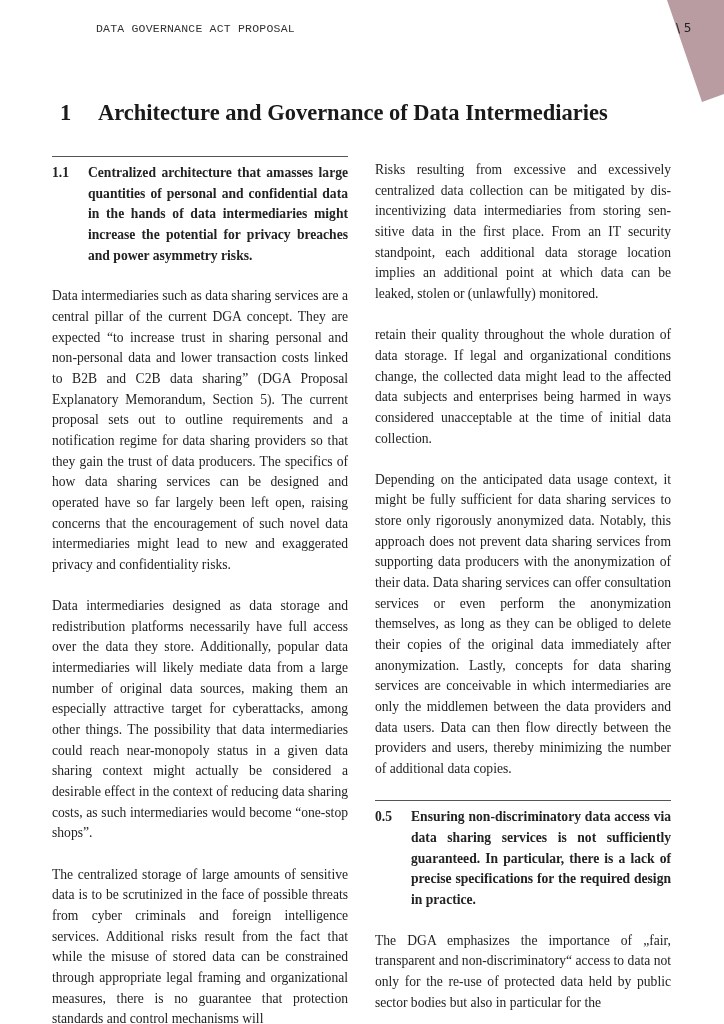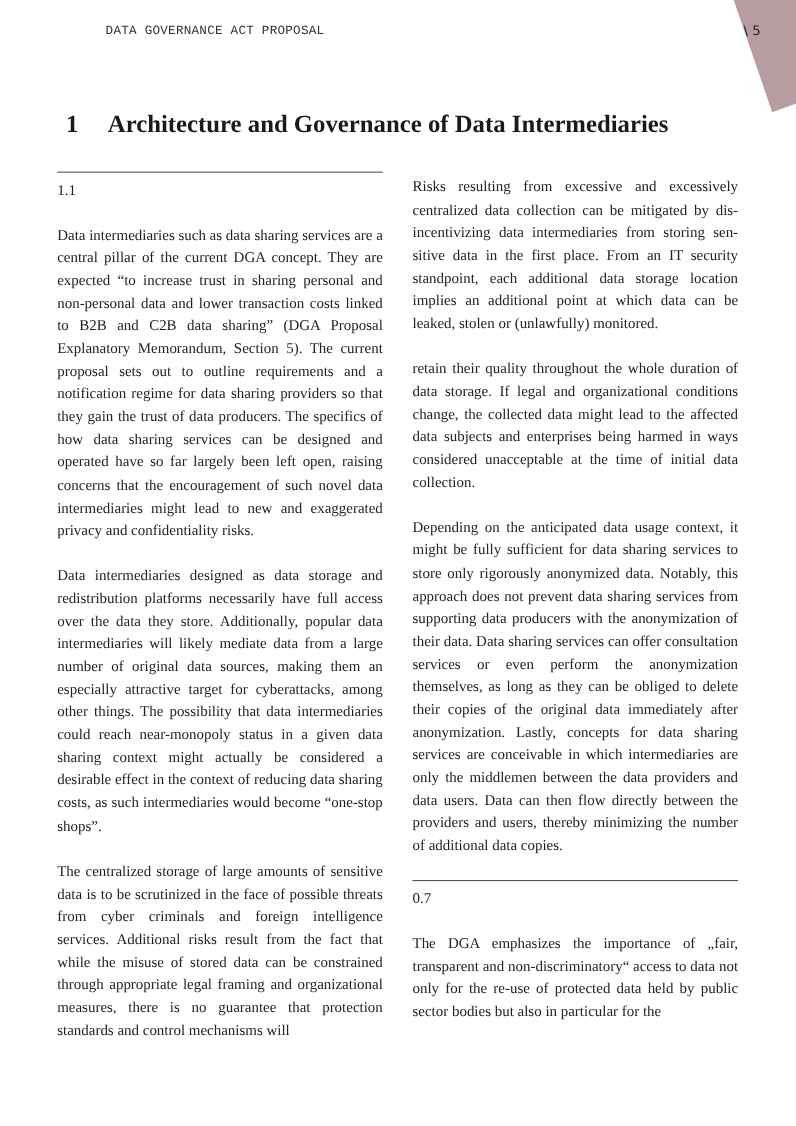--- a/index.html
+++ b/index.html
@@ -26,21 +26,21 @@
   }
   .chapter .num { display: inline-block; width: 38px; }
   .col {
     position: absolute; width: 296px; top: 156px;
     font-size: 13.6px; line-height: 20.65px; text-align: justify;
   }
   .col.left { left: 52px; }
   .col.right { left: 375px; top: 160px; }
   .rule { border-top: 1px solid #555; height: 0; }
   .sec-head {
-    display: flex; font-weight: normal; margin-top: 6px; margin-bottom: 20px;
+    display: flex; font-weight: bold; margin-top: 6px; margin-bottom: 20px; justify-content: flex-end;
   }
   .sec-head .sn { width: 36px; flex: 0 0 36px; }
   .sec-head .st { flex: 1; text-align: justify; }
   p { margin: 0 0 20.65px 0; hyphens: manual; }
   .r-sec { margin-top: 14px; }
 </style>
 </head>
 <body>
 
 <svg class="corner" viewBox="0 0 724 110" width="724" height="110">
@@ -51,28 +51,30 @@
 <div class="page-num">\ <span>5</span></div>
 
 <div class="chapter">
   <span class="num">1</span><span>Architecture and Governance of Data Intermediaries</span>
 </div>
 
 <div class="col left">
   <div class="rule"></div>
   <div class="sec-head">
     <span class="sn">1.1</span>
+    <span class="st">Centralized architecture that amasses large quantities of personal and confidential data in the hands of data intermediaries might increase the potential for privacy breaches and power asymmetry risks.</span>
   </div>
   <p>Data intermediaries such as data sharing services are a central pillar of the current DGA concept. They are expected “to increase trust in sharing per­sonal and non-personal data and lower transaction costs linked to B2B and C2B data sharing” (DGA Proposal Explanatory Memorandum, Section 5). The current proposal sets out to outline require­ments and a notification regime for data sharing providers so that they gain the trust of data produc­ers. The specifics of how data sharing services can be designed and operated have so far largely been left open, raising concerns that the encouragement of such novel data intermediaries might lead to new and exaggerated privacy and confidentiality risks.</p>
   <p>Data intermediaries designed as data storage and redistribution platforms necessarily have full ac­cess over the data they store. Additionally, popular data intermediaries will likely mediate data from a large number of original data sources, making them an especially attractive target for cyberat­tacks, among other things. The possibility that data intermediaries could reach near-monopoly status in a given data sharing context might actually be con­sidered a desirable effect in the context of reducing data sharing costs, as such intermediaries would become “one-stop shops”.</p>
   <p>The centralized storage of large amounts of sen­sitive data is to be scrutinized in the face of pos­sible threats from cyber criminals and foreign in­telligence services. Additional risks result from the fact that while the misuse of stored data can be constrained through appropriate legal framing and organizational measures, there is no guarantee that protection standards and control mechanisms will</p>
 </div>
 
 <div class="col right">
   <p>Risks resulting from excessive and excessively centralized data collection can be mitigated by dis­incentivizing data intermediaries from storing sen­sitive data in the first place. From an IT security standpoint, each additional data storage location implies an additional point at which data can be leaked, stolen or (unlawfully) monitored.</p>
   <p>retain their quality throughout the whole duration of data storage. If legal and organizational condi­tions change, the collected data might lead to the affected data subjects and enterprises being harmed in ways considered unacceptable at the time of ini­tial data collection.</p>
   <p>Depending on the anticipated data usage context, it might be fully sufficient for data sharing services to store only rigorously anonymized data. Nota­bly, this approach does not prevent data sharing services from supporting data producers with the anonymization of their data. Data sharing services can offer consultation services or even perform the anonymization themselves, as long as they can be obliged to delete their copies of the original data immediately after anonymization. Lastly, concepts for data sharing services are conceivable in which intermediaries are only the middlemen between the data providers and data users. Data can then flow directly between the providers and users, thereby minimizing the number of additional data copies.</p>
   <div class="rule r-sec"></div>
   <div class="sec-head">
-    <span class="sn">0.7</span>
+    <span class="sn">0.5</span>
+    <span class="st">Ensuring non-discriminatory data access via data sharing services is not sufficiently guaranteed. In particular, there is a lack of precise specifications for the required design in practice.</span>
   </div>
   <p>The DGA emphasizes the importance of „fair, transparent and non-discriminatory“ access to data not only for the re-use of protected data held by public sector bodies but also in particular for the</p>
 </div>
 
 </body></html>

